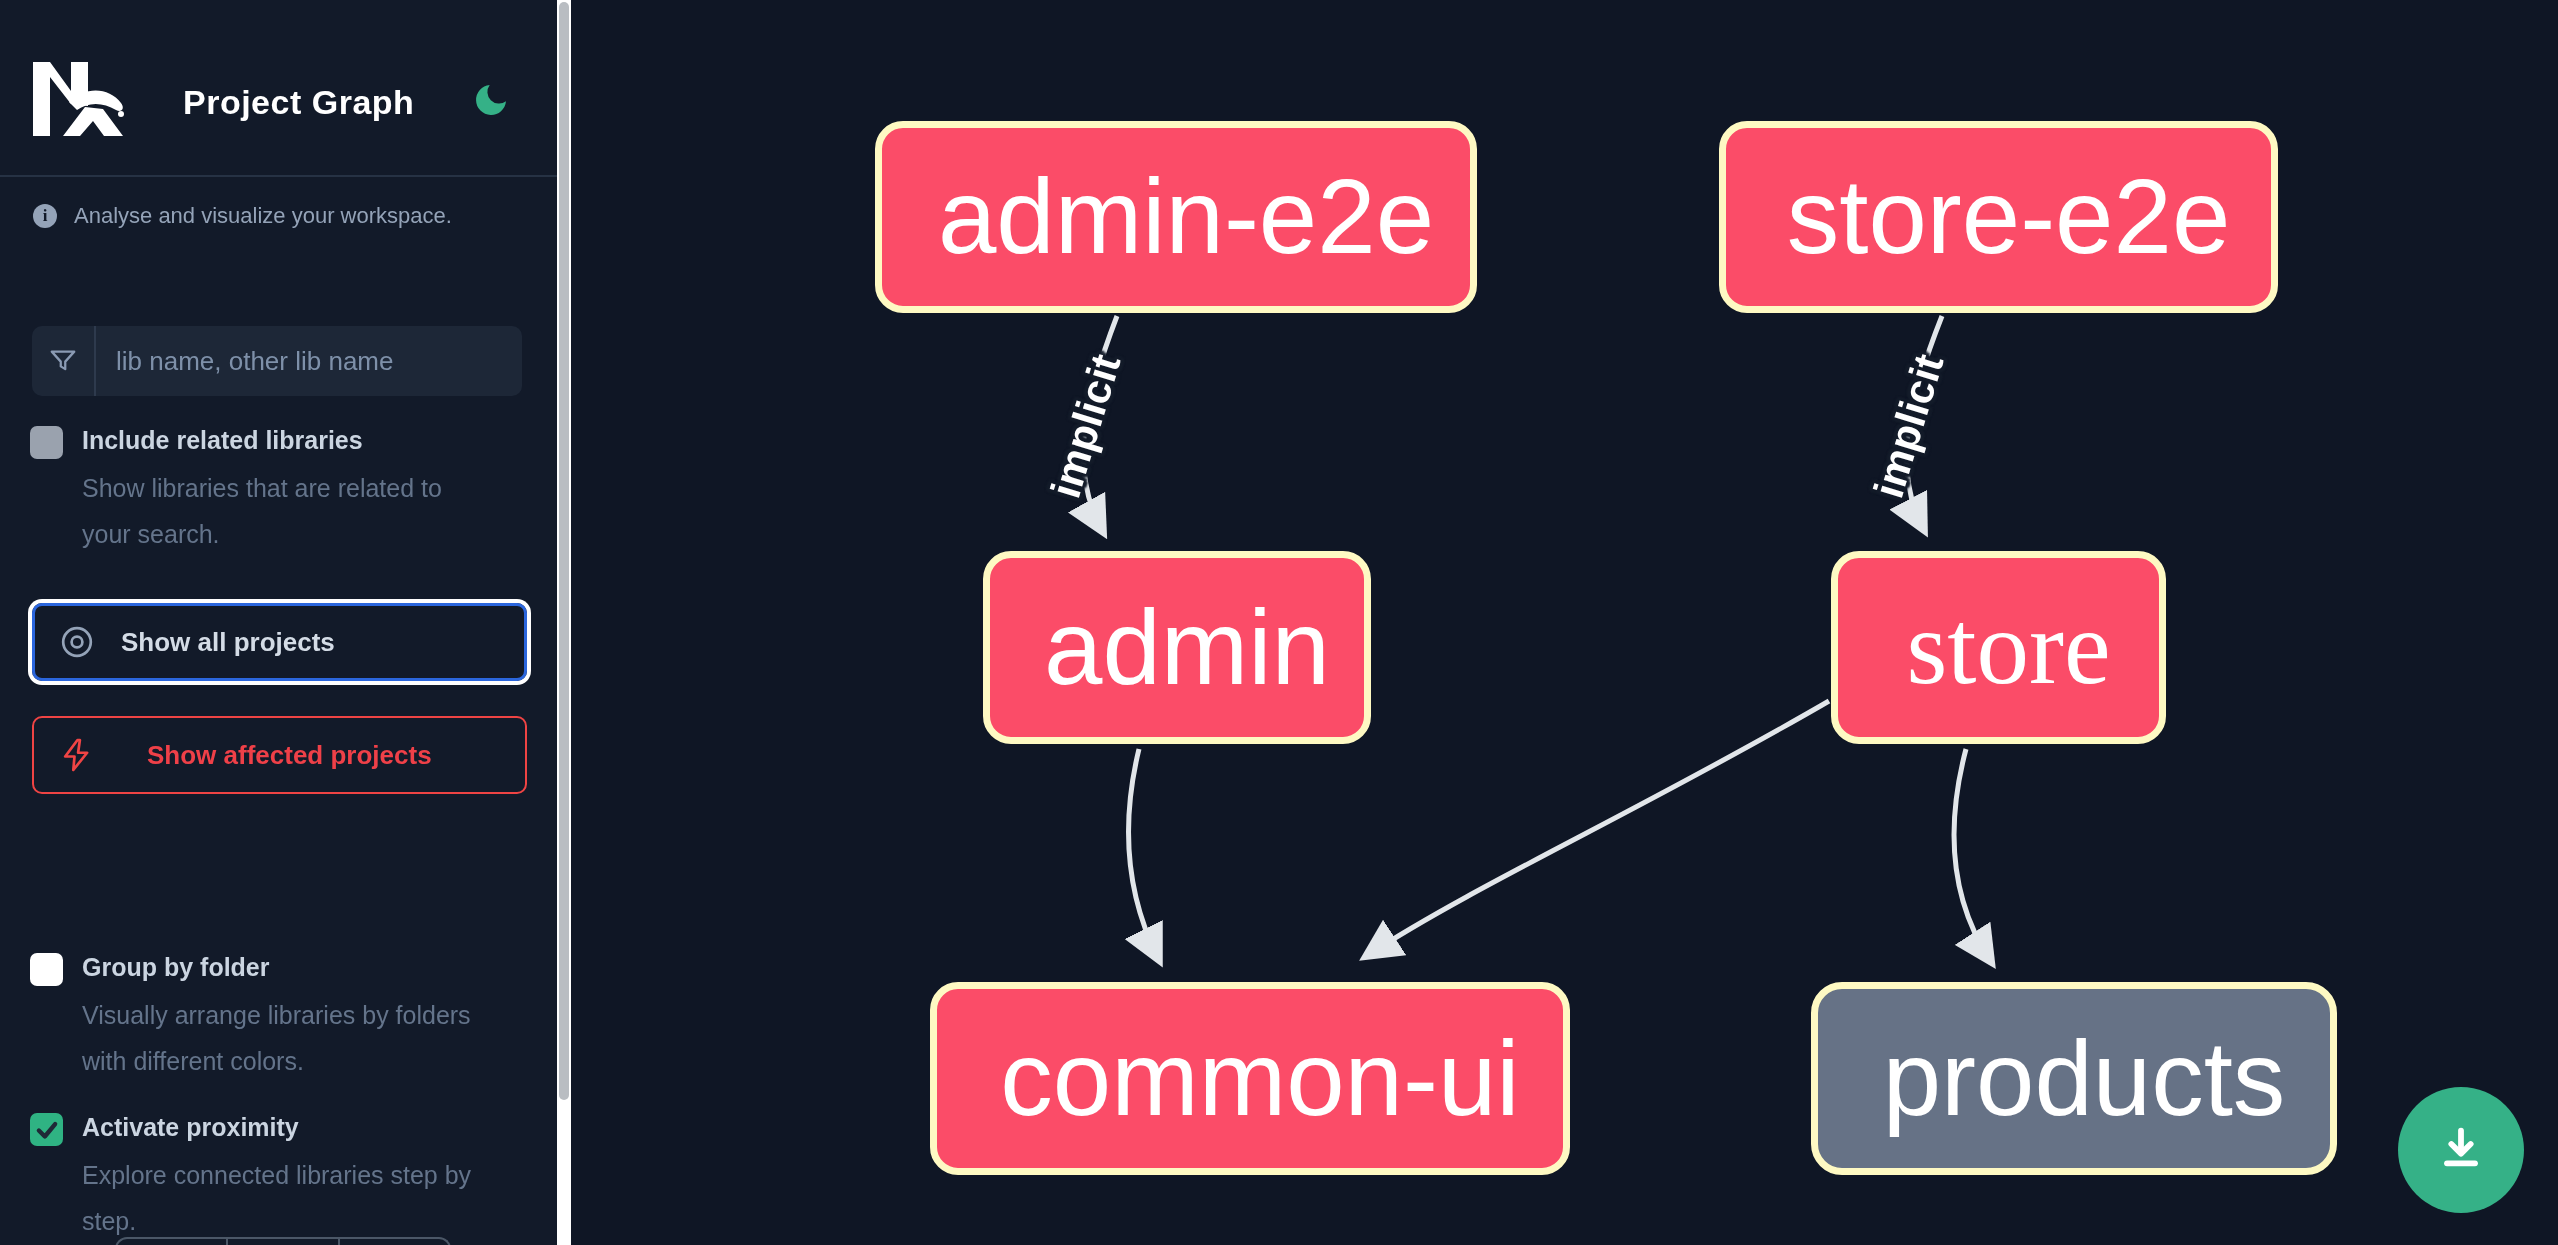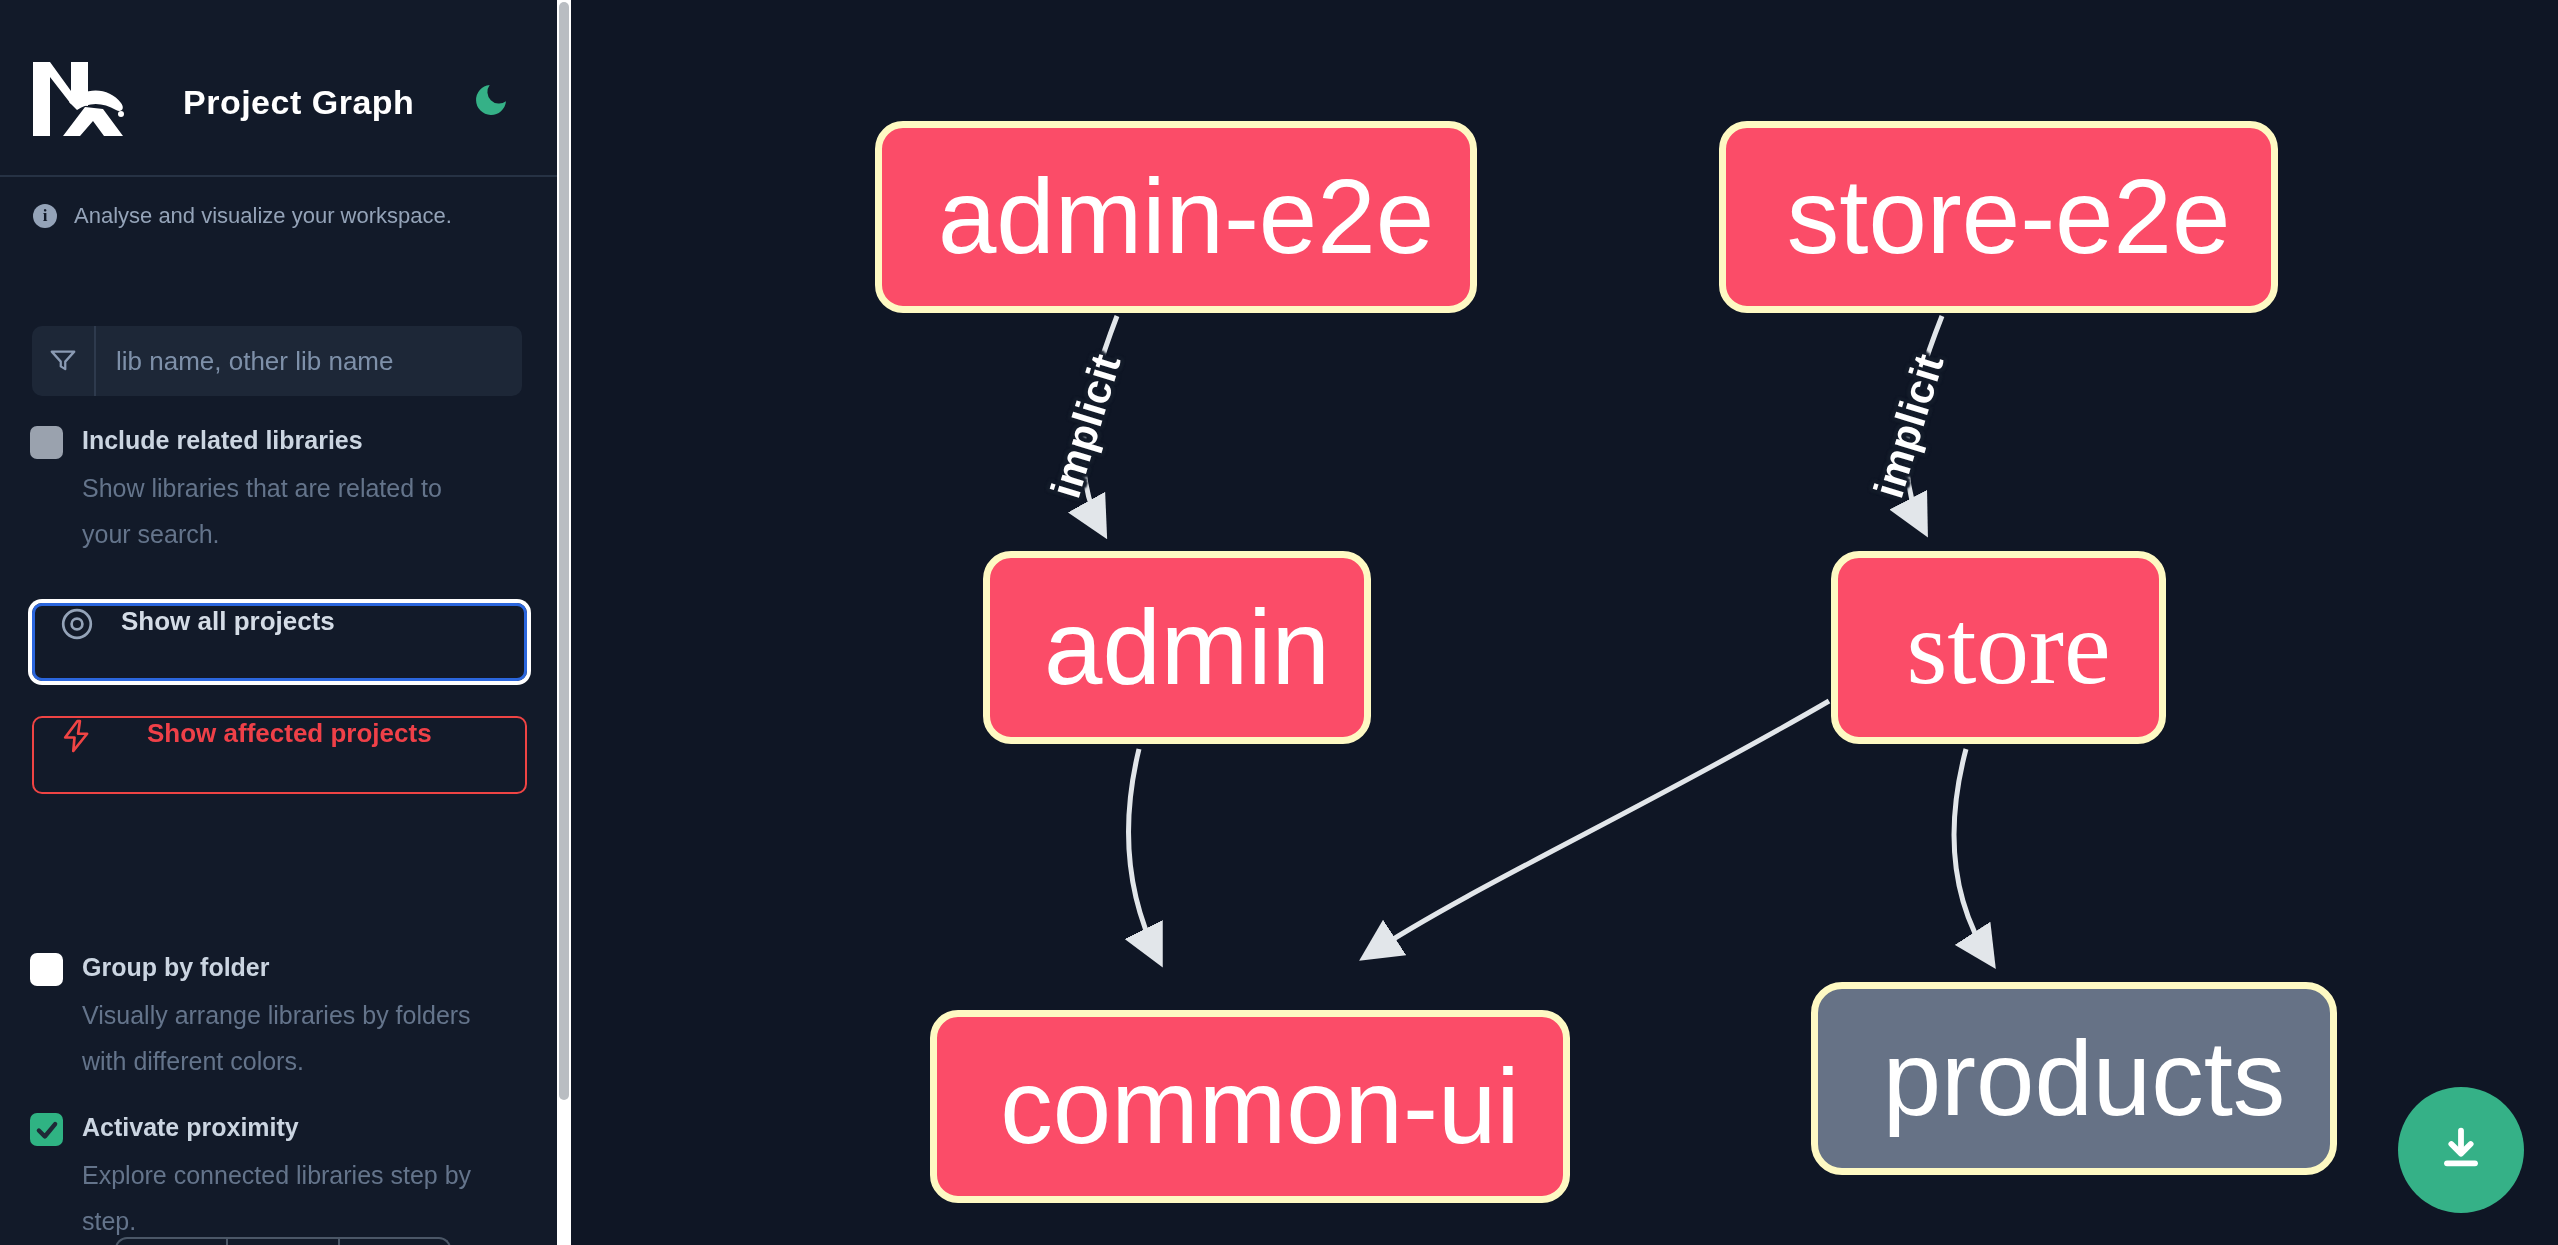--- a/index.html
+++ b/index.html
@@ -24,21 +24,21 @@
   .search-box input::placeholder { color:#7e90a9; opacity:1; }
 
   .option { position:absolute; left:30px; width:500px; }
   .option .cb { position:absolute; left:0; top:2px; width:33px; height:33px; border-radius:7px; }
   .cb--gray { background:#9aa2ae; }
   .cb--white { background:#ffffff; }
   .cb--green { background:#2fb383; display:flex; align-items:center; justify-content:center; }
   .option .lbl { margin-left:52px; font-size:25px; font-weight:700; color:#cbd5e1; line-height:33px; }
   .option .desc { margin-left:52px; margin-top:8px; width:410px; font-size:25px; line-height:46px; color:#64748b; }
 
-  .sb-btn { position:absolute; left:32px; width:495px; height:78px; background:transparent; border-radius:10px; display:flex; cursor:pointer; font-family:inherit; }
+  .sb-btn { position:absolute; left:32px; width:495px; height:78px; background:transparent; border-radius:10px; display:flex; align-items:center; cursor:pointer; font-family:inherit; }
   .sb-btn .ic { width:36px; height:36px; margin-left:24px; margin-right:26px; flex:0 0 auto; }
   .sb-btn .txt { font-size:26px; font-weight:600; color:#d4dce6; }
   .btn-focus { border:3px solid #2b66dd; box-shadow:0 0 0 4px #ffffff; }
   .btn-danger { border:2px solid #ef4444; }
   .btn-danger .txt { color:#ef4048; }
   .btn-plain { border:2px solid #46536a; }
 
   .seg-control { position:absolute; left:115px; top:1237px; width:336px; height:30px; display:flex; }
   .seg-cell { border:2px solid #4b5767; border-bottom:none; flex:1; }
   .seg-cell:first-child { border-radius:12px 0 0 0; }
@@ -162,21 +162,21 @@
   </g>
 </svg>
 
 <div class="edge-label" style="left:976px; top:402px; transform:rotate(-73deg);">implicit</div>
 <div class="edge-label" style="left:1799px; top:402px; transform:rotate(-73deg);">implicit</div>
 
 <div class="gnode gnode--affected" style="left:875px; top:121px; width:602px; height:192px;">admin-e2e</div>
 <div class="gnode gnode--affected" style="left:1719px; top:121px; width:559px; height:192px;">store-e2e</div>
 <div class="gnode gnode--affected" style="left:983px; top:551px; width:388px; height:193px;">admin</div>
 <div class="gnode gnode--affected" style="left:1831px; top:551px; width:335px; height:193px;font-family:Liberation Serif, serif;">store</div>
-<div class="gnode gnode--affected" style="left:930px; top:982px; width:640px; height:193px;margin-top:28px;">common-ui</div>
+<div class="gnode gnode--affected" style="left:930px; top:982px; width:640px; height:193px;">common-ui</div>
 <div class="gnode gnode--normal" style="left:1811px; top:982px; width:526px; height:193px;border-radius:31px;">products</div>
 
 <button class="fab">
   <svg width="58" height="58" viewBox="0 0 24 24" fill="none" stroke="#ffffff" stroke-width="2.4" stroke-linecap="round" stroke-linejoin="round">
     <path d="M12 4 v9"></path>
       <path d="M8 9.5 L12 13.5 L16 9.5"></path>
       <path d="M6.2 17.5 h11.6"></path>
   </svg>
 </button>
 

